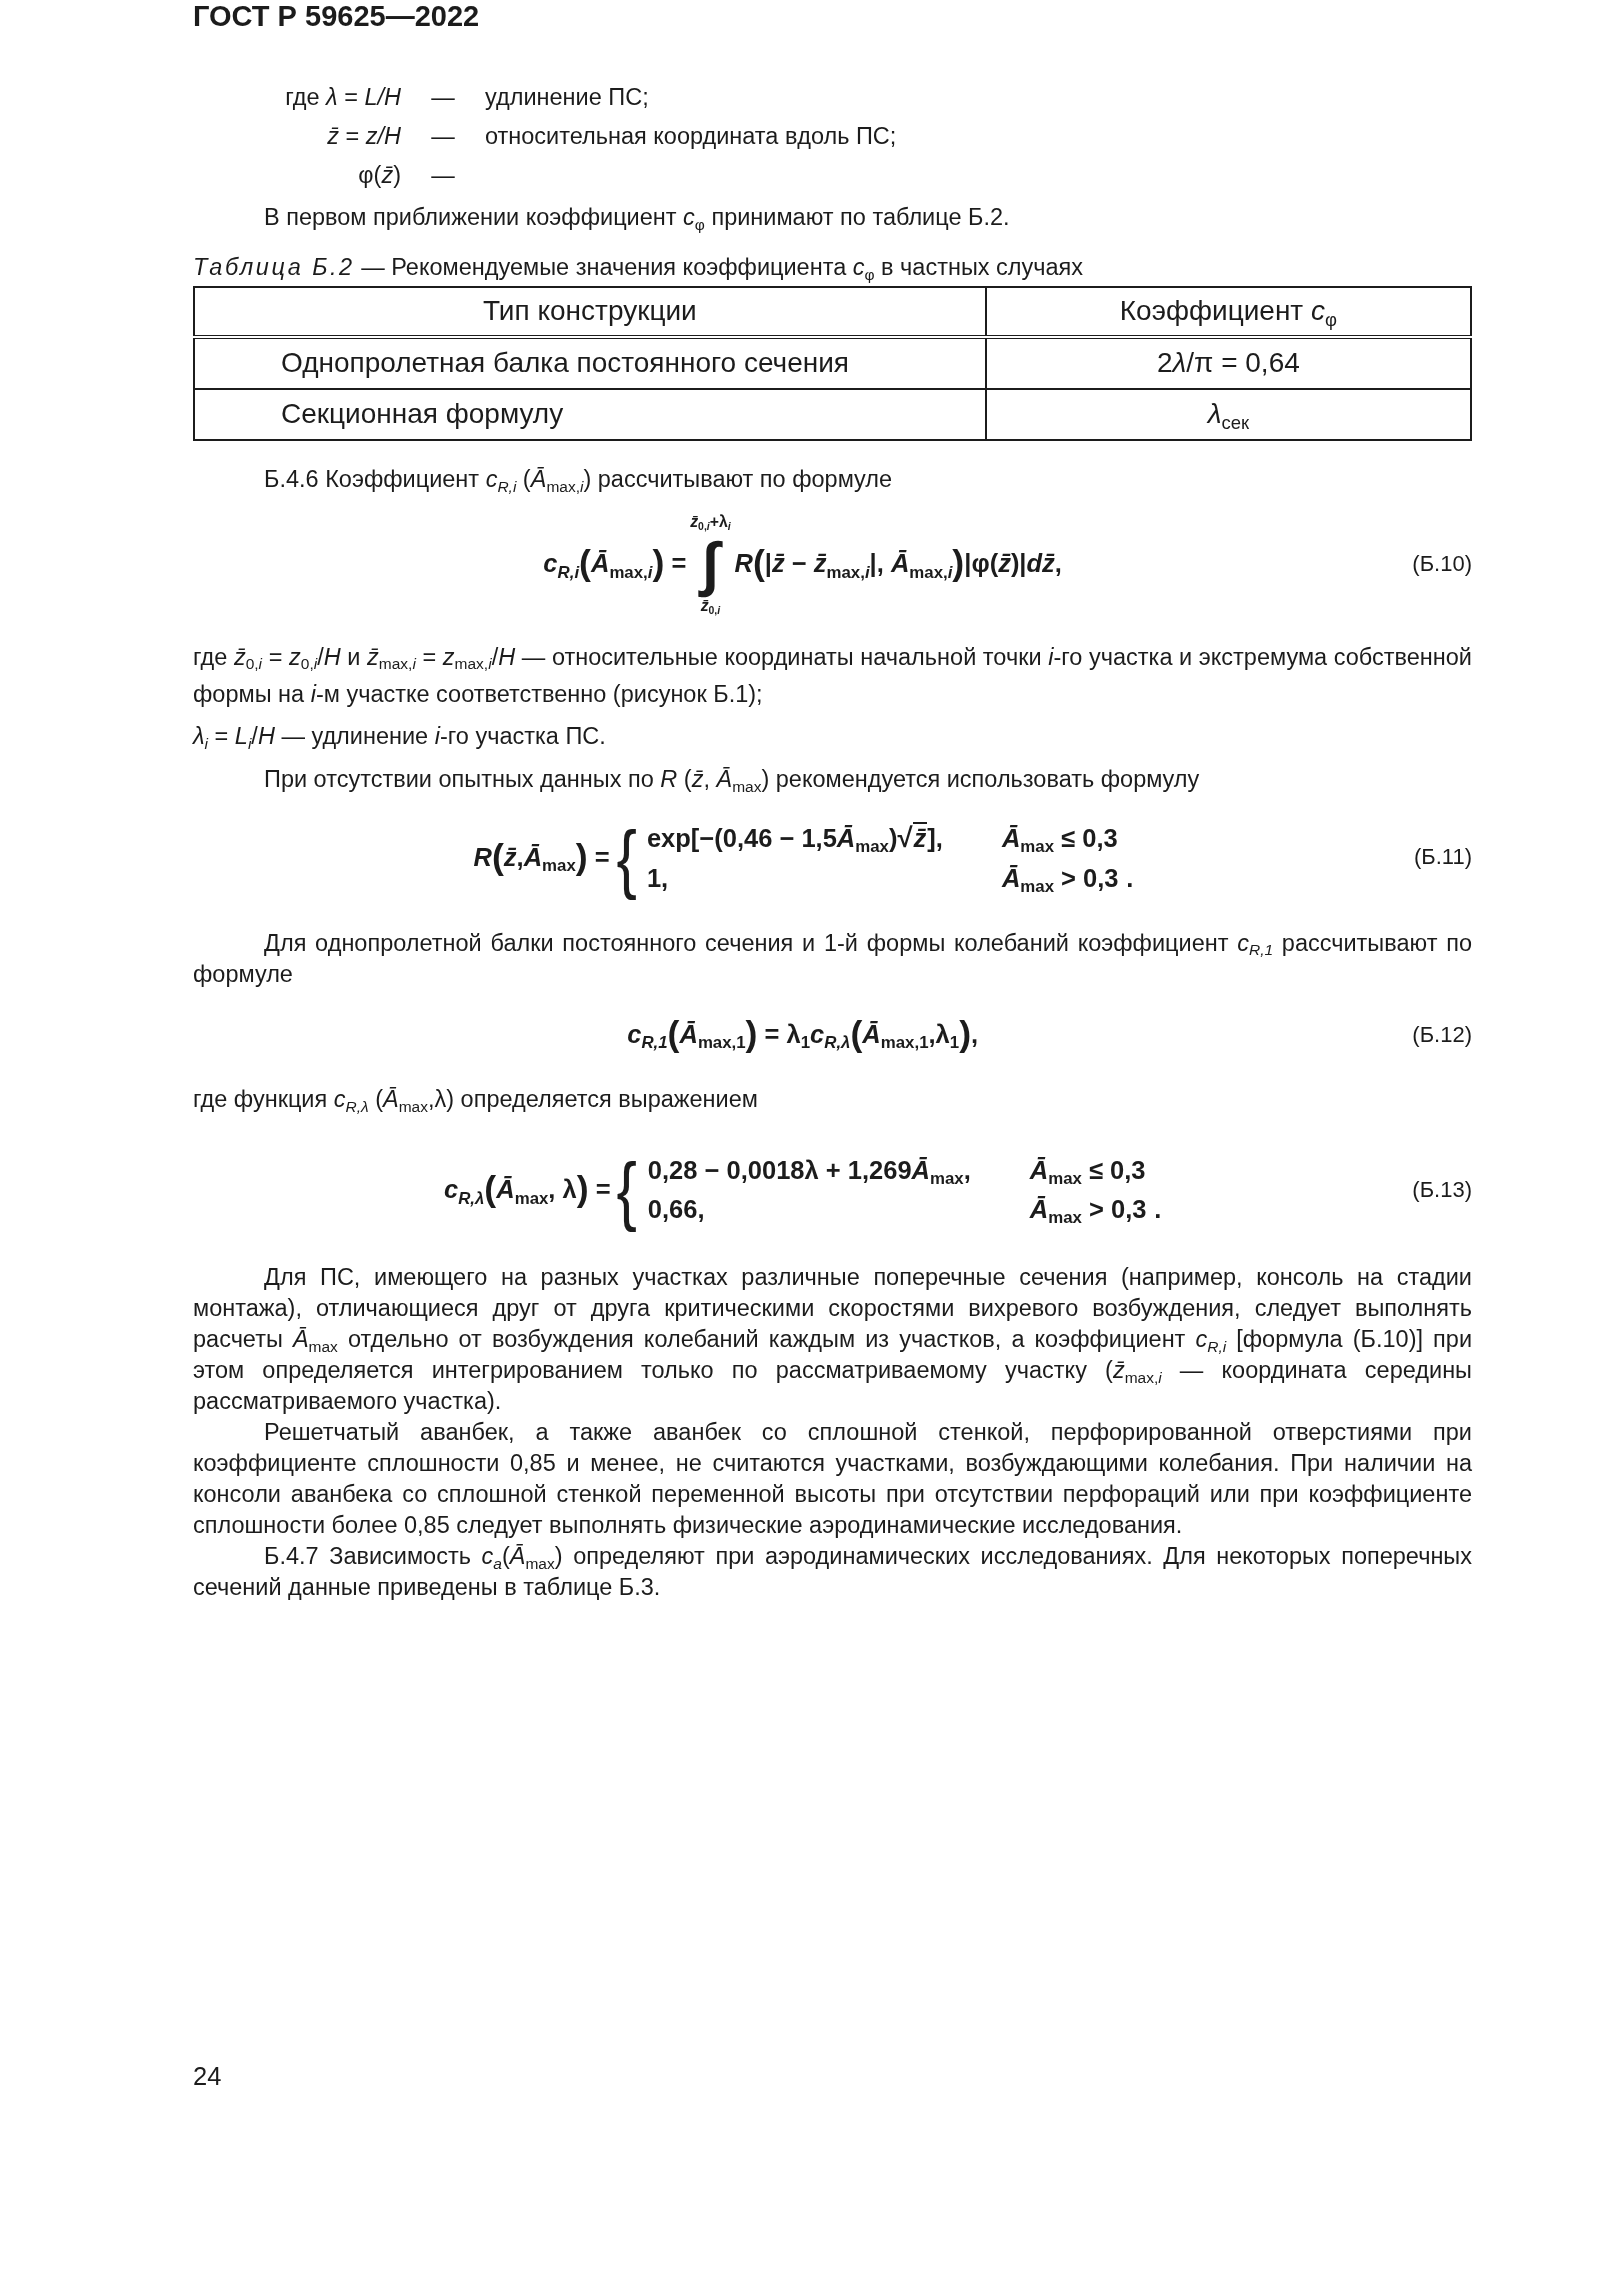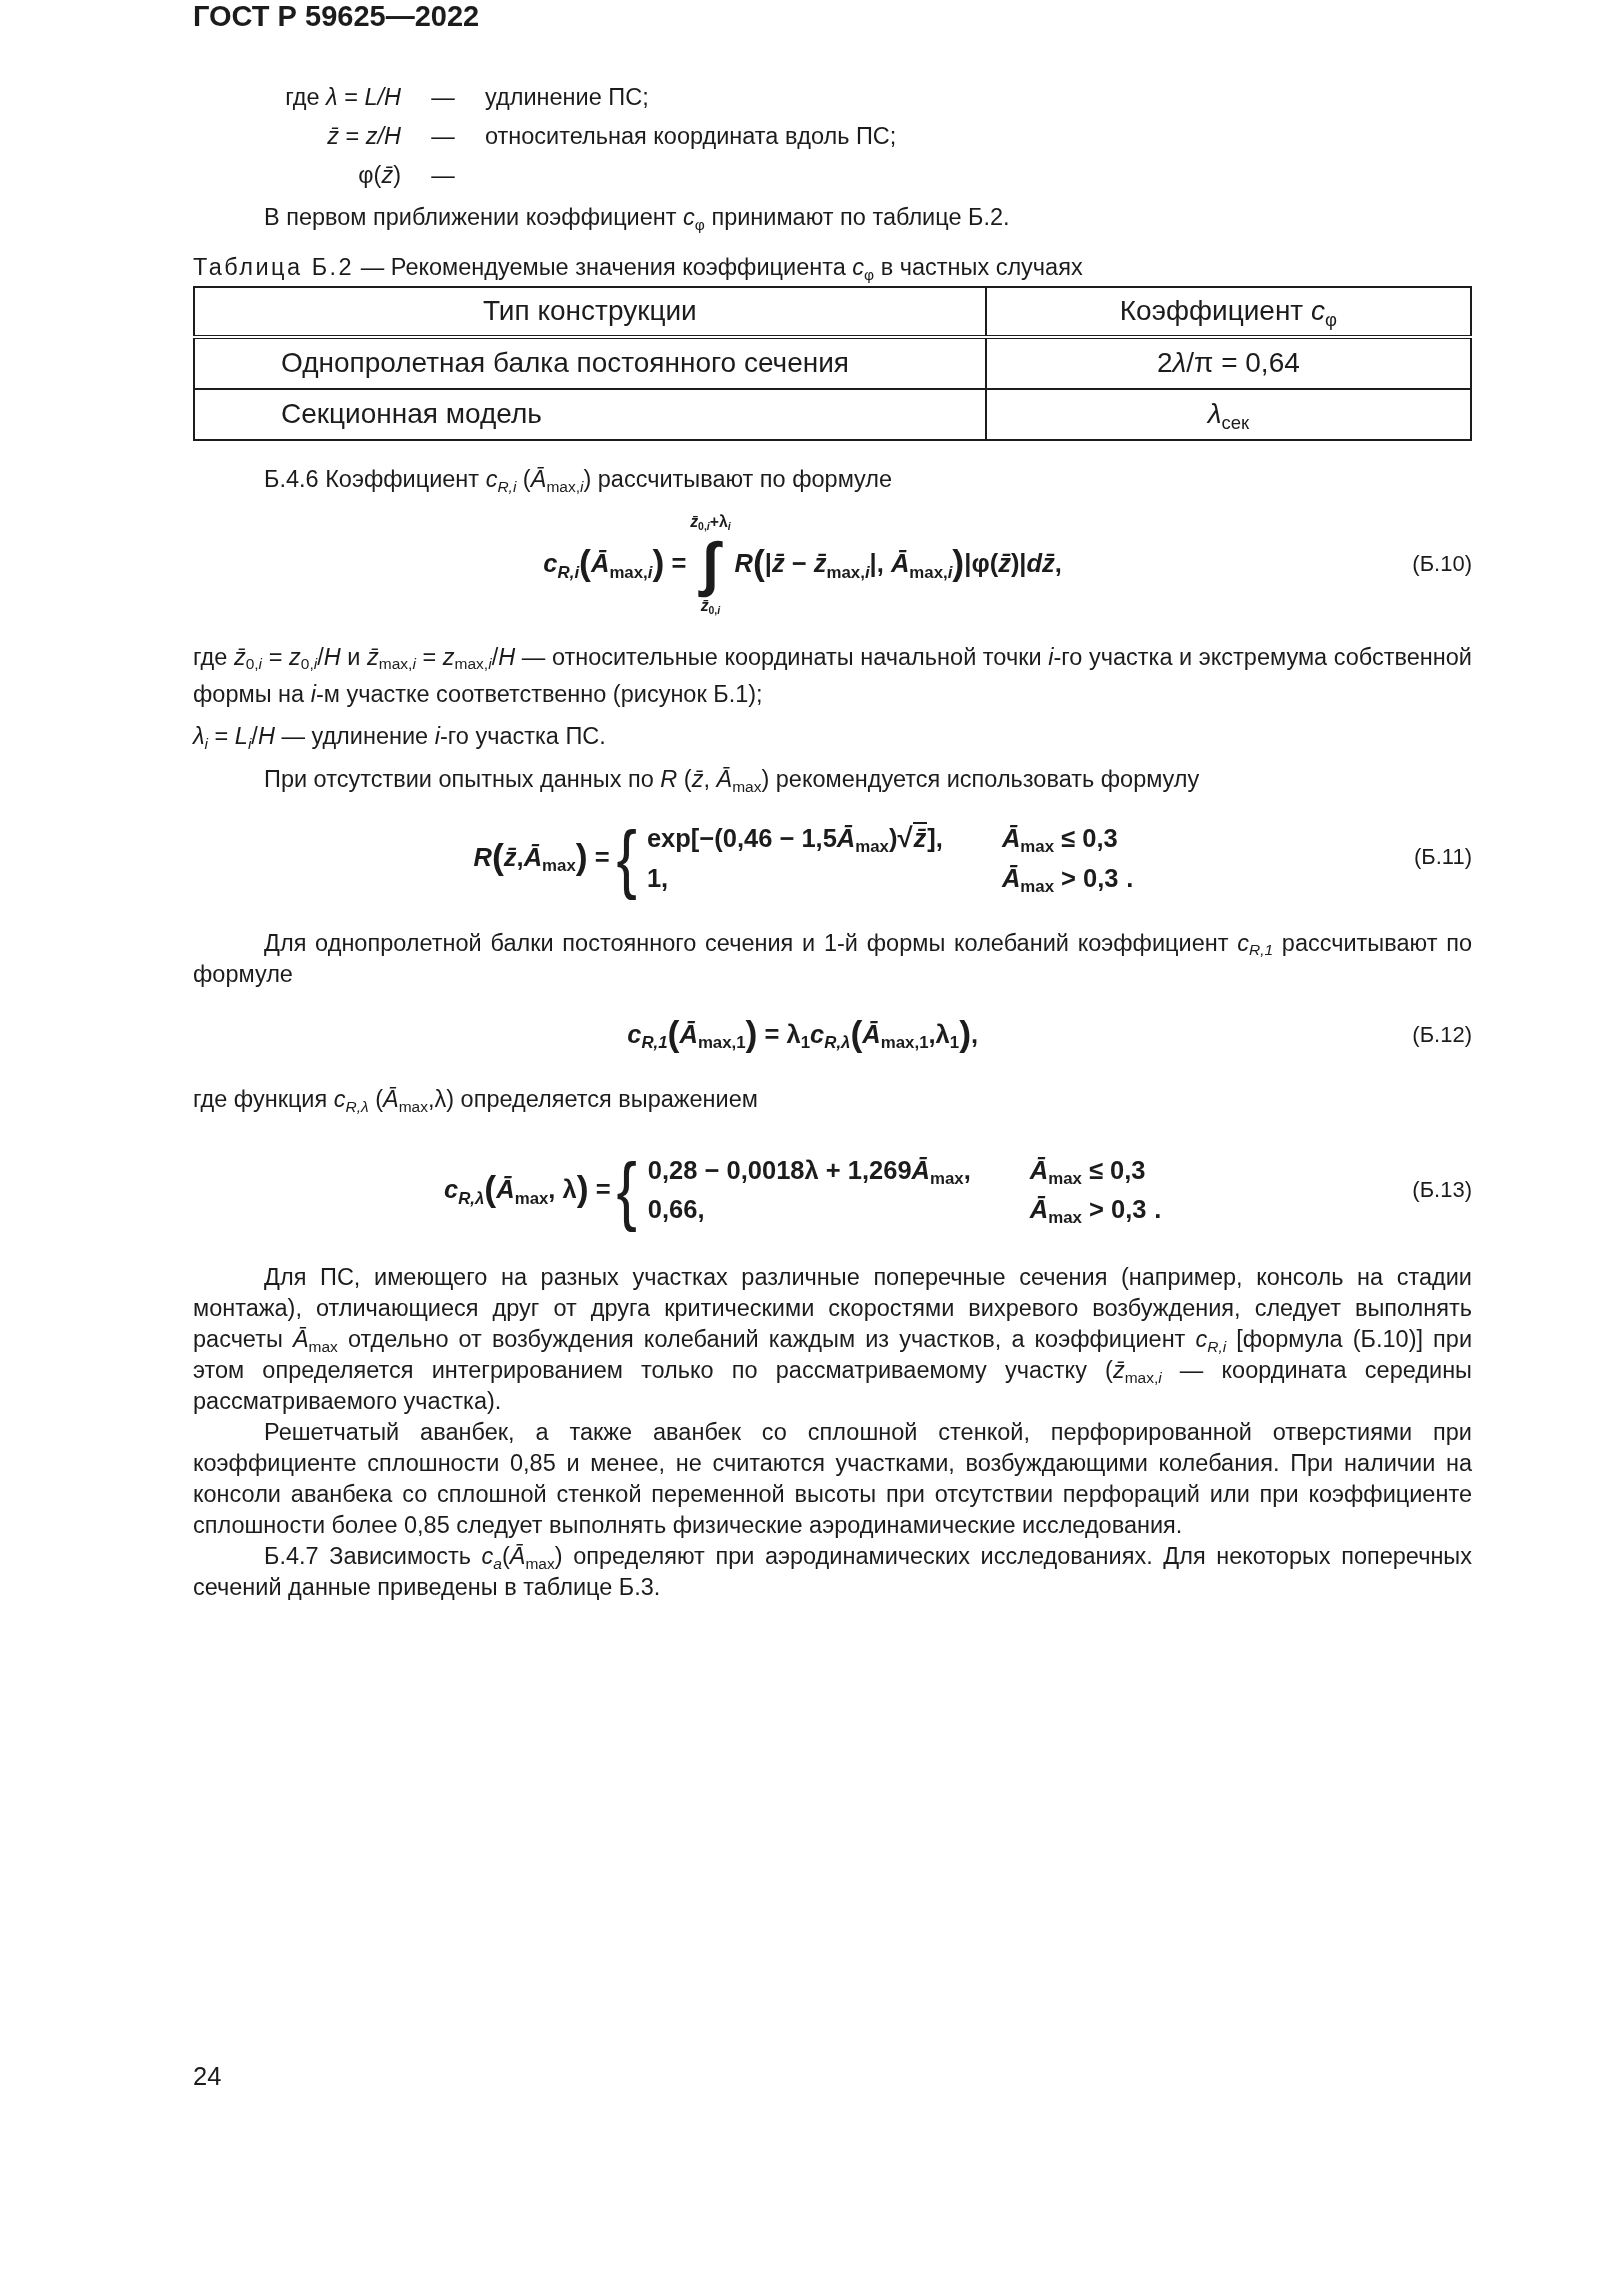--- a/index.html
+++ b/index.html
@@ -18,21 +18,21 @@
   .def-term { width:208px; text-align:right; white-space:nowrap; }
   .def-dash { width:84px; text-align:center; }
   .def-desc { flex:1; }
 
   .para { text-align:justify; line-height:31px; }
   .indent { text-indent:71px; }
   .noindent { text-indent:0; }
 
   .intro { margin-top:13.7px; }
   .caption { margin-top:19.6px; line-height:29px; }
-  .sp { letter-spacing:2.5px; }
+  .sp { letter-spacing:2.5px;font-style:italic; }
 
   
   table.b2 { width:100%; border-collapse:collapse; border:2.9px solid #1c1c1c; table-layout:fixed; margin-top:3.9px; }
   table.b2 th, table.b2 td { font-weight:normal; font-size:28px; vertical-align:middle;border-radius:22px; }
   table.b2 th { height:45px; text-align:center; border-bottom:4.9px double #1c1c1c; }
   table.b2 td { height:47px; }
   .colw1 { width:62%; }
   .colw2 { width:38%; }
   td.c2, th.c2 { border-left:2px solid #1c1c1c; text-align:center; }
   tr.r1 td { border-bottom:2.9px solid #1c1c1c; }
@@ -108,21 +108,21 @@
       <tbody>
           <tr>
         <th class="c1h">Тип конструкции</th>
         <th class="c2">Коэффициент <span class="i">c</span><sub>φ</sub></th>
       </tr>
       <tr class="r1">
         <td class="c1">Однопролетная балка постоянного сечения</td>
         <td class="c2">2<span class="i">λ</span>/π = 0,64</td>
       </tr>
       <tr class="r2">
-        <td class="c1">Секционная модель</td>
+        <td class="c1">Секционная формулу</td>
         <td class="c2"><span class="i">λ</span><sub>сек</sub></td>
       </tr>
     </tbody>
       </table>
 
     <div class="para indent b46">Б.4.6 Коэффициент <span class="i">c</span><sub class="it">R,i</sub> (<span class="i">Ā</span><sub>max,</sub><sub class="it">i</sub>) рассчитывают по формуле</div>
 
     <div class="eq-row formula eq10">
       <div class="eq-body">
         <span><span class="i">c</span><sub class="it">R,i</sub><span class="big">(</span><span class="i">Ā</span><sub>max,</sub><sub class="it">i</sub><span class="big">)</span> = </span>

